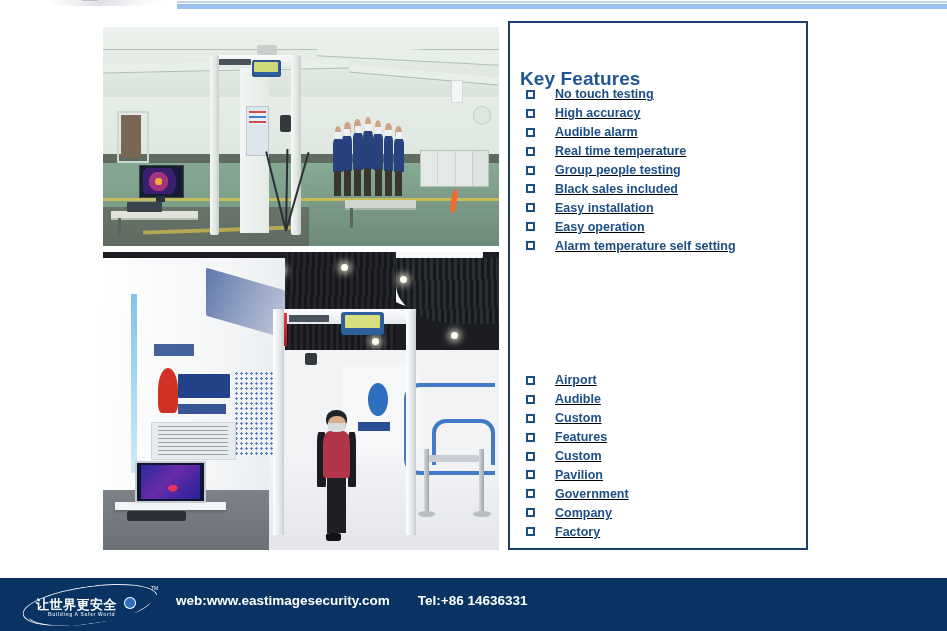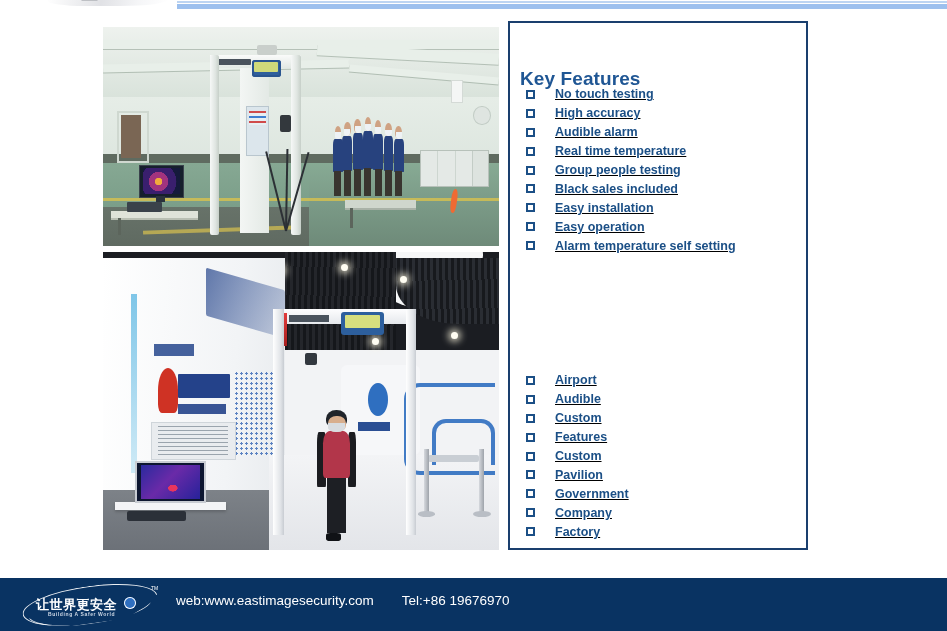--- a/index.html
+++ b/index.html
@@ -531,20 +531,21 @@
   #footer-contact {
     position: absolute;
     left: 176px;
     top: 0;
     height: 45px;
     display: flex;
     align-items: center;
     gap: 28px;
     color: #ffffff;
     font-size: 13.5px;
+    font-weight: bold;
   }
 </style>
 </head>
 <body>
 
 <div id="top-logo-ghost"></div>
 <div id="top-band">
   <div class="band-line-thin"></div>
   <div class="band-line-thick"></div>
 </div>
@@ -780,15 +781,15 @@
   <div id="footer-logo">
     <div class="swoosh"></div>
     <div class="swoosh2"></div>
     <div class="cn">让世界更安全</div>
     <div class="globe"></div>
     <div class="en">Building A Safer World</div>
     <div class="tm">TM</div>
   </div>
   <div id="footer-contact">
     <span>web:www.eastimagesecurity.com</span>
-    <span>Tel:+86 19676970</span>
+    <span>Tel:+86 14636331</span>
   </div>
 </div>
 
 </body></html>

